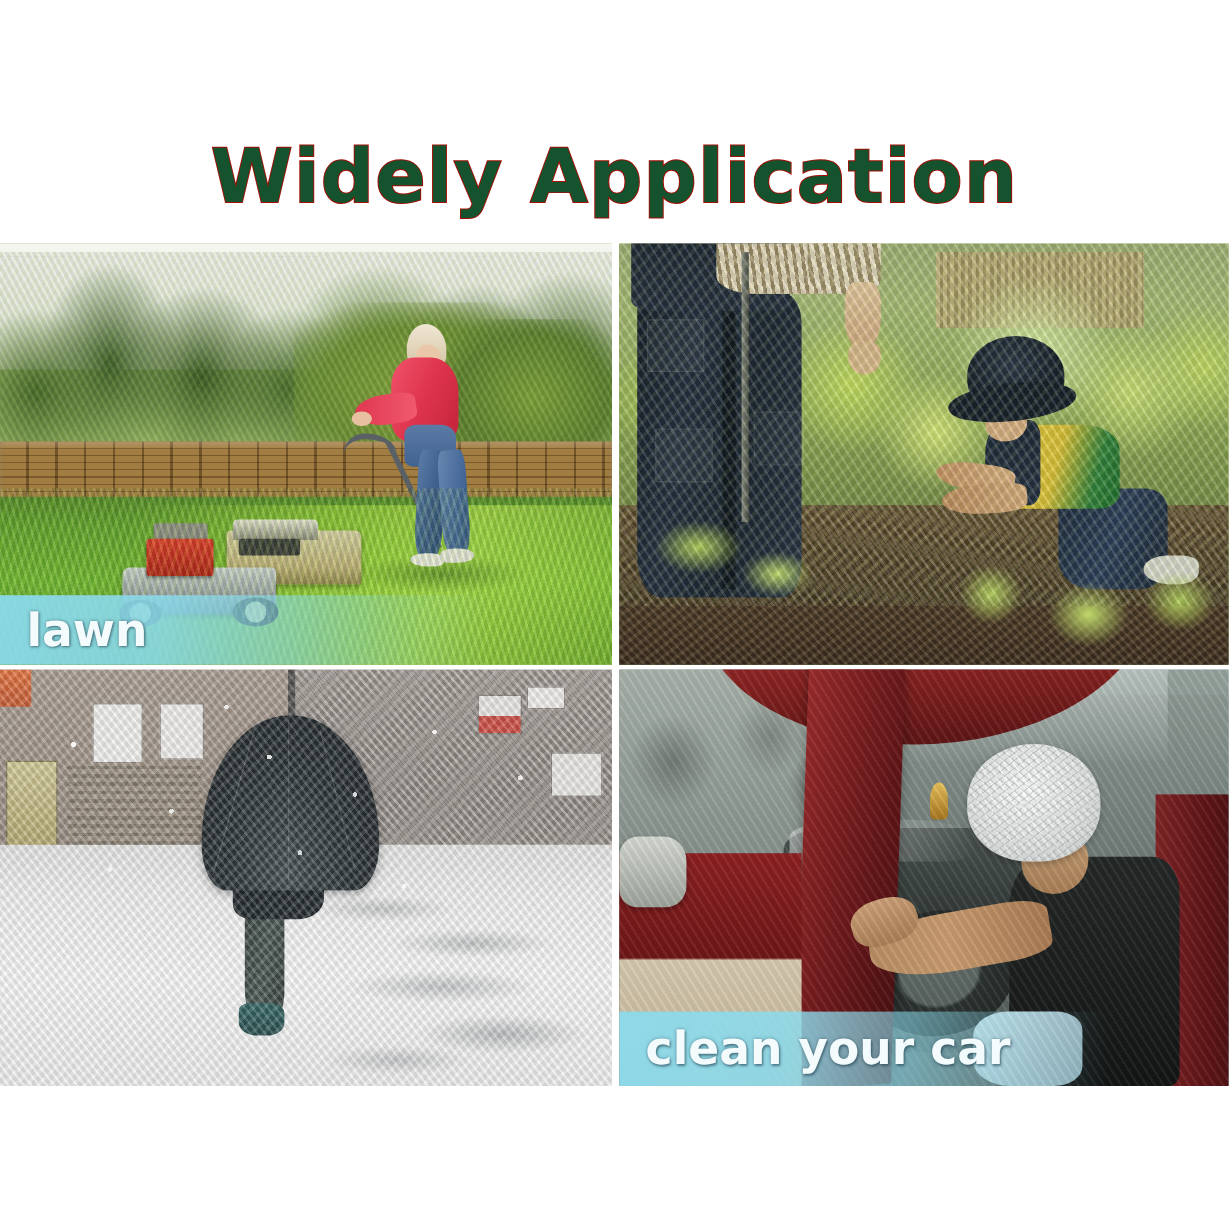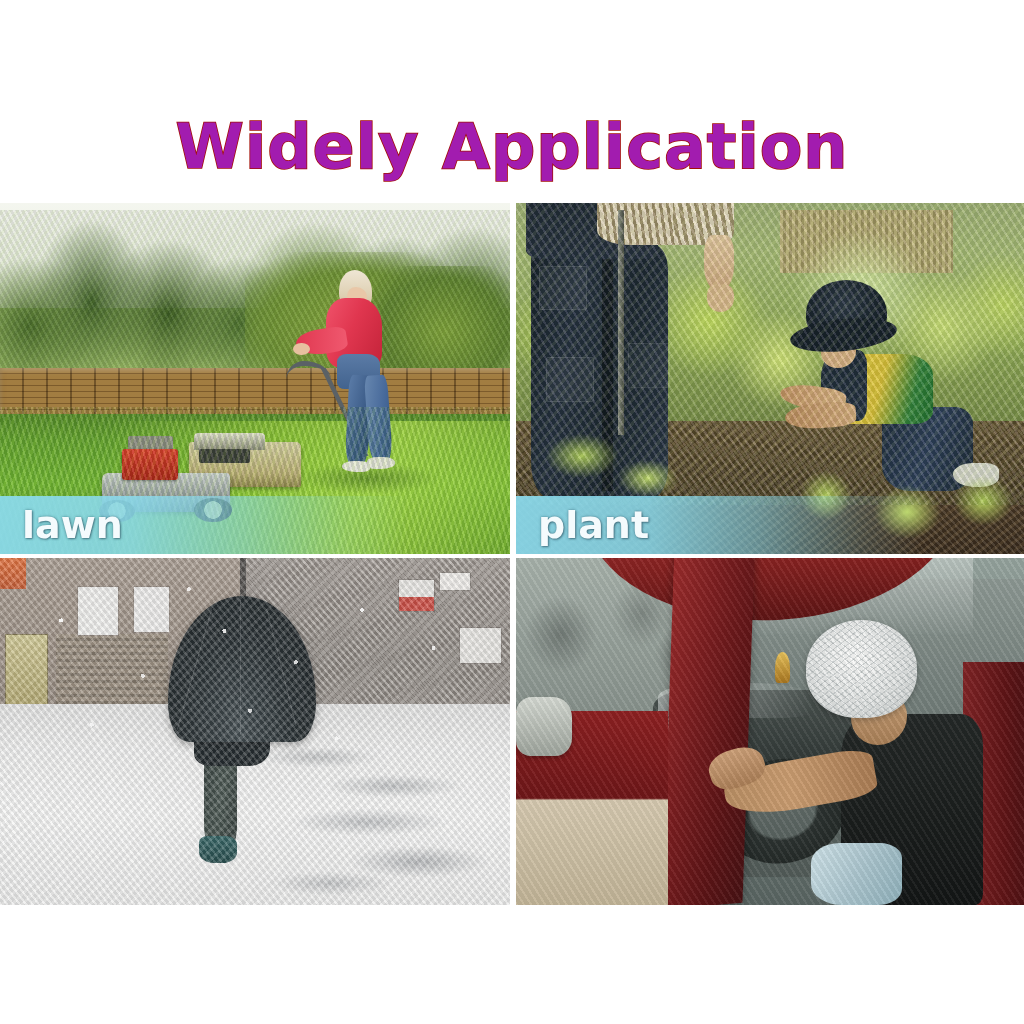--- a/index.html
+++ b/index.html
@@ -26,21 +26,21 @@
     display: flex;
     align-items: center;
     justify-content: center;
   }
   #title-text {
     font-family: "DejaVu Sans", sans-serif;
     font-weight: bold;
     font-size: 62px;
     line-height: 1;
     letter-spacing: 1px;
-    color: #a21caf;
+    color: #14532d;
     -webkit-text-stroke: 1.6px #a31008;
     paint-order: stroke fill;
     white-space: nowrap;
   }
 
   
   #grid {
     position: absolute;
     left: 0;
     top: 203px;
@@ -750,23 +750,20 @@
         <div class="layer ch-shirt"></div>
         <div class="layer ch-shirt-dark"></div>
         <div class="layer ch-arm1"></div>
         <div class="layer ch-arm2"></div>
         <div class="layer ch-face"></div>
         <div class="layer ch-hat"></div>
         <div class="layer ch-brim"></div>
         <div class="layer pl-front-leaves"></div>
         <div class="layer pl-leaftex"></div>
       </div>
-      <div class="caption-band">
-        <span class="caption-text">plant</span>
-      </div>
     </div>
 
     <div class="panel p-snow">
       <div class="scene">
         <div class="layer sn-bg"></div>
         <div class="layer sn-wall-r"></div>
         <div class="layer sn-building"></div>
         <div class="layer sn-stack"></div>
         <div class="layer sn-door"></div>
         <div class="layer sn-win1"></div>
@@ -809,16 +806,19 @@
         <div class="layer car-mirror"></div>
         <div class="layer cl-torso"></div>
         <div class="layer cl-arm"></div>
         <div class="layer cl-hand"></div>
         <div class="layer cl-face"></div>
         <div class="layer cl-hairnet"></div>
         <div class="layer cl-hairnet-tex"></div>
         <div class="layer cl-cloth"></div>
         <div class="layer car-sheen"></div>
       </div>
+      <div class="caption-band tall">
+        <span class="caption-text">clean your car</span>
+      </div>
     </div>
 
   </div>
 </div>
 
 </body></html>

